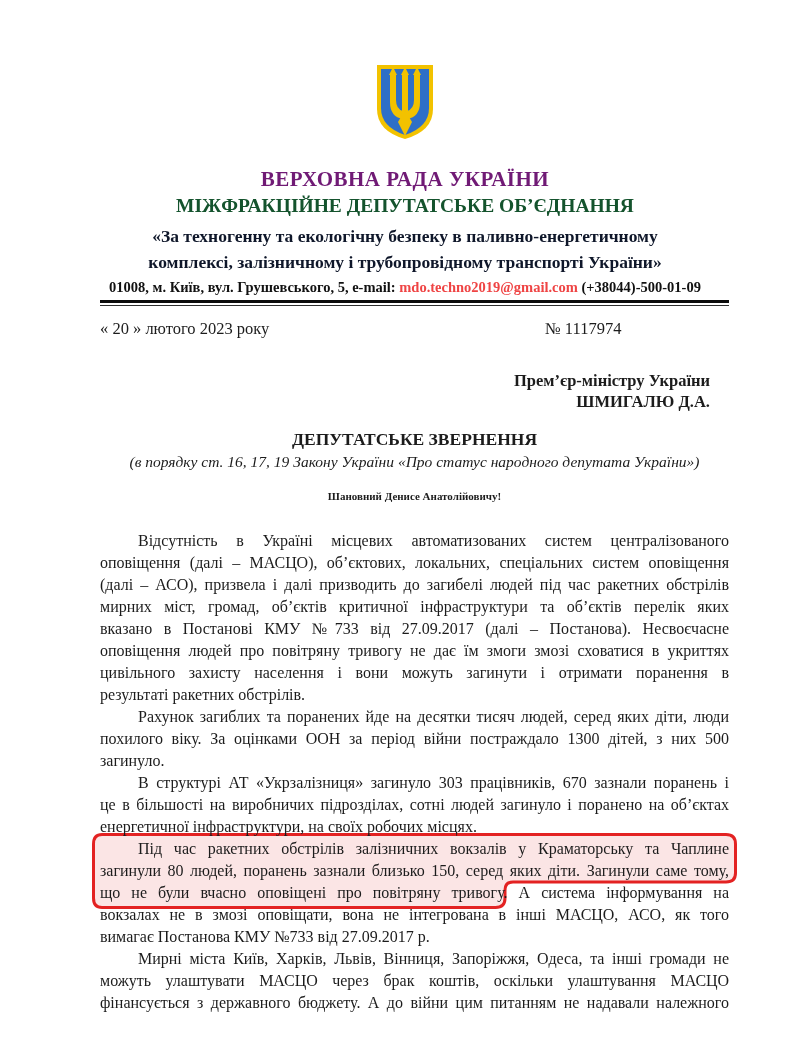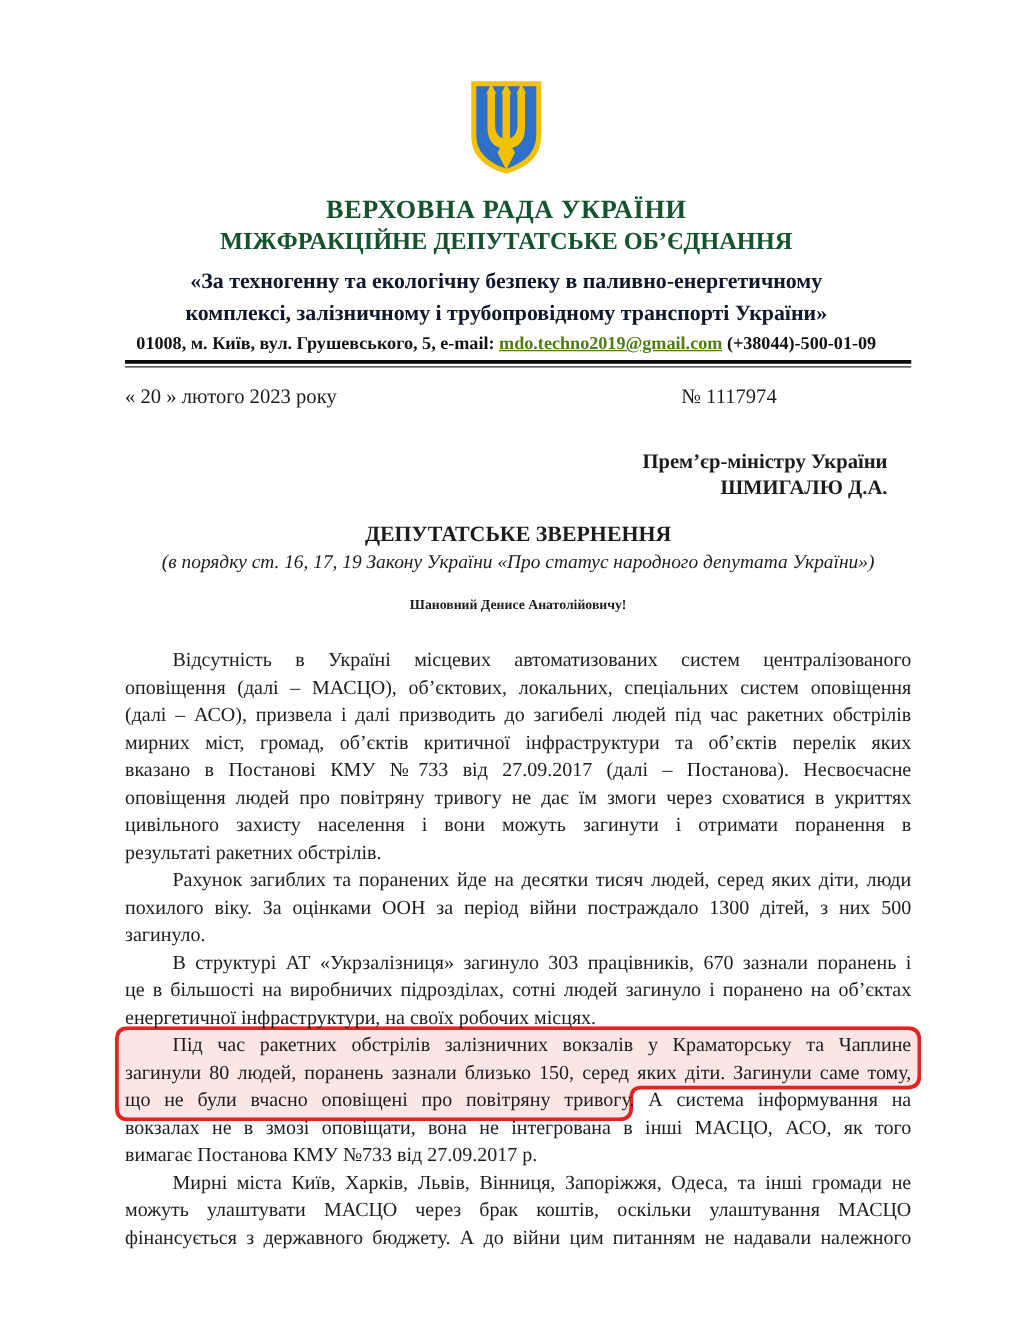--- a/index.html
+++ b/index.html
@@ -13,40 +13,40 @@
     overflow: hidden;
     font-family: "Liberation Serif", "DejaVu Serif", serif;
     color: #1c1c1c;
   }
   .content { margin-left: 100px; margin-right: 81px; }
 
   .emblem-wrap { padding-top: 63px; text-align: center; }
   .emblem-wrap svg { display: inline-block; }
 
   .org1 {
-    margin-top: 9px; text-align: center;
+    margin-top: 22px; text-align: center;
     font-size: 21px; font-weight: bold; line-height: 24px;
-    color: #14532d; letter-spacing: 0.5px;
+    color: #701a75; letter-spacing: 0.5px;
   }
   .org2 {
     margin-top: 3px; text-align: center;
     font-size: 19.5px; font-weight: bold; line-height: 23px;
     color: #14532d;
   }
   .quote {
     margin-top: 6px; text-align: center;
     font-size: 17.5px; font-weight: bold; line-height: 26px;
     color: #0f172a;
   }
   .address {
     margin-top: 3px; text-align: center;
     font-size: 14.5px; font-weight: bold; line-height: 19px;
     color: #111111;
   }
-  .address a { color: #4d7c0f; text-decoration: underline; }
+  .address a { color: #ef4444; }
   .rule {
     margin-top: 3px;
     border-top: 3px solid #0b0b0b;
     border-bottom: 1px solid #2e2e2e;
     height: 6px;
   }
 
   .daterow { position: relative; margin-top: 12px; font-size: 16.5px; line-height: 22px; }
   .docnumber { position: absolute; left: 445px; top: 0; }
 
@@ -118,21 +118,21 @@
     <div class="salutation">Шановний Денисе Анатолійовичу!</div>
 
     <div class="bodytext">
 
       <div class="para">
           <div class="tline first just">Відсутність в Україні місцевих автоматизованих систем централізованого</div>
           <div class="tline just">оповіщення (далі – МАСЦО), об’єктових, локальних, спеціальних систем оповіщення</div>
           <div class="tline just">(далі – АСО), призвела і далі призводить до загибелі людей під час ракетних обстрілів</div>
           <div class="tline just">мирних міст, громад, об’єктів критичної інфраструктури та об’єктів перелік яких</div>
           <div class="tline just">вказано в Постанові КМУ №733 від 27.09.2017 (далі – Постанова). Несвоєчасне</div>
-          <div class="tline just">оповіщення людей про повітряну тривогу не дає їм змоги через сховатися в укриттях</div>
+          <div class="tline just">оповіщення людей про повітряну тривогу не дає їм змоги змозі сховатися в укриттях</div>
           <div class="tline just">цивільного захисту населення і вони можуть загинути і отримати поранення в</div>
           <div class="tline left">результаті ракетних обстрілів.</div>
         </div>
 
       <div class="para">
           <div class="tline first just">Рахунок загиблих та поранених йде на десятки тисяч людей, серед яких діти, люди</div>
           <div class="tline just">похилого віку. За оцінками ООН за період війни постраждало 1300 дітей, з них 500</div>
           <div class="tline left">загинуло.</div>
         </div>
 

